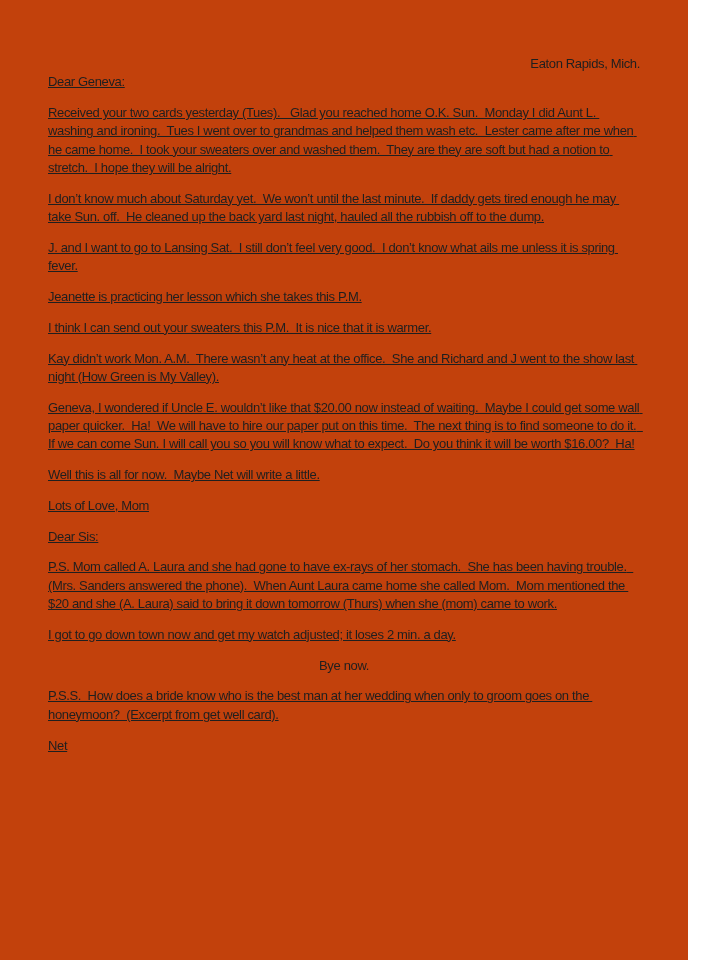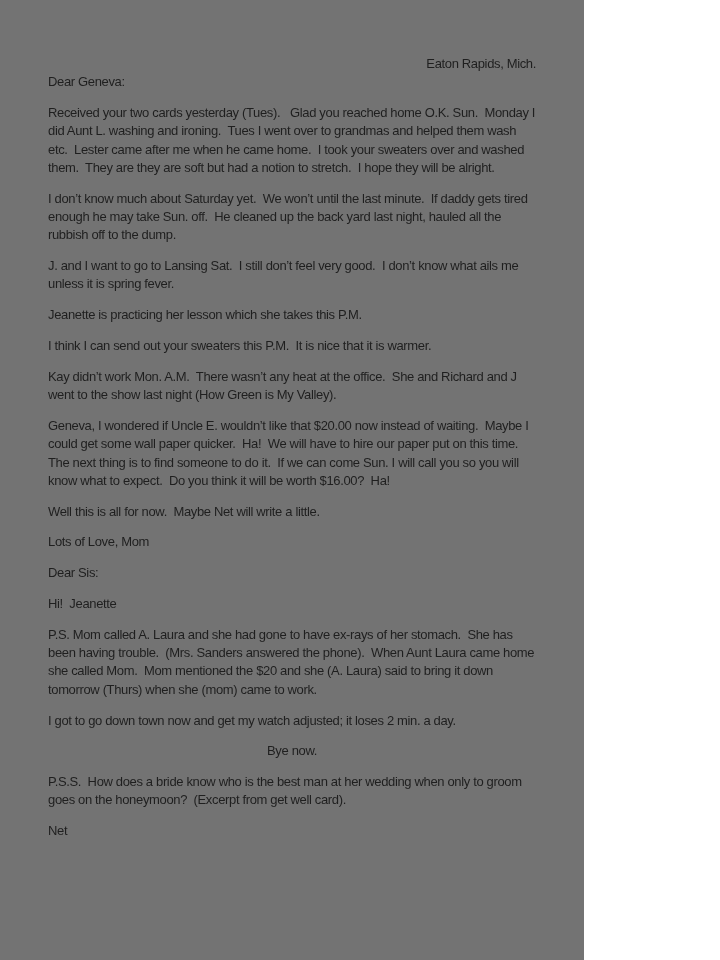--- a/index.html
+++ b/index.html
@@ -3,39 +3,40 @@
 <meta charset="utf-8">
 <style>
   html, body {
     margin: 0;
     padding: 0;
     background: #ffffff;
   }
   .page {
     position: relative;
     box-sizing: border-box;
-    width: 584px;
+    width: 688px;
     height: 960px;
-    background: #737373;
+    background: #c2410c;
     padding: 55px 48px 40px 48px;
     font-family: "Liberation Sans", "DejaVu Sans", sans-serif;
     font-size: 13px;
     line-height: 18.3px;
     letter-spacing: -0.35px;
     color: #1f1f1f;
     overflow: hidden;
   }
   .heading {
     text-align: right;
     margin: 0;
   }
   .heading div { margin: 0; }
   p {
     margin: 0 0 12.5px 0;
     white-space: pre-wrap;
+    text-decoration: underline;
   }
   .salutation { margin-bottom: 12.5px; }
   .center { text-align: left; }
   .dear-sis { }
   .closing-block {
     text-align: center;
     margin: 0 0 12.5px 0;
   }
   .closing-block div { white-space: pre-wrap; }
 </style>
@@ -56,21 +57,20 @@
   <p>Jeanette is practicing her lesson which she takes this P.M.</p>
   <p>I think I can send out your sweaters this P.M.  It is nice that it is warmer.</p>
   <p>Kay didn’t work Mon. A.M.  There wasn’t any heat at the office.  She and Richard and J went to the show last night (How Green is My Valley).</p>
   <p>Geneva, I wondered if Uncle E. wouldn’t like that $20.00 now instead of waiting.  Maybe I could get some wall paper quicker.  Ha!  We will have to hire our paper put on this time.  The next thing is to find someone to do it.  If we can come Sun. I will call you so you will know what to expect.  Do you think it will be worth $16.00?  Ha!</p>
   <p>Well this is all for now.  Maybe Net will write a little.</p>
 
   <p class="center">Lots of Love, Mom</p>
 
   <p class="salutation dear-sis">Dear Sis:</p>
 
-  <p>Hi!  Jeanette</p>
 
   <p>P.S. Mom called A. Laura and she had gone to have ex-rays of her stomach.  She has been having trouble.  (Mrs. Sanders answered the phone).  When Aunt Laura came home she called Mom.  Mom mentioned the $20 and she (A. Laura) said to bring it down tomorrow (Thurs) when she (mom) came to work.</p>
   <p>I got to go down town now and get my watch adjusted; it loses 2 min. a day.</p>
 
   <div class="closing-block">
     <div>Bye now.</div>
   </div>
 
   <p>P.S.S.  How does a bride know who is the best man at her wedding when only to groom goes on the honeymoon?  (Excerpt from get well card).</p>
 

